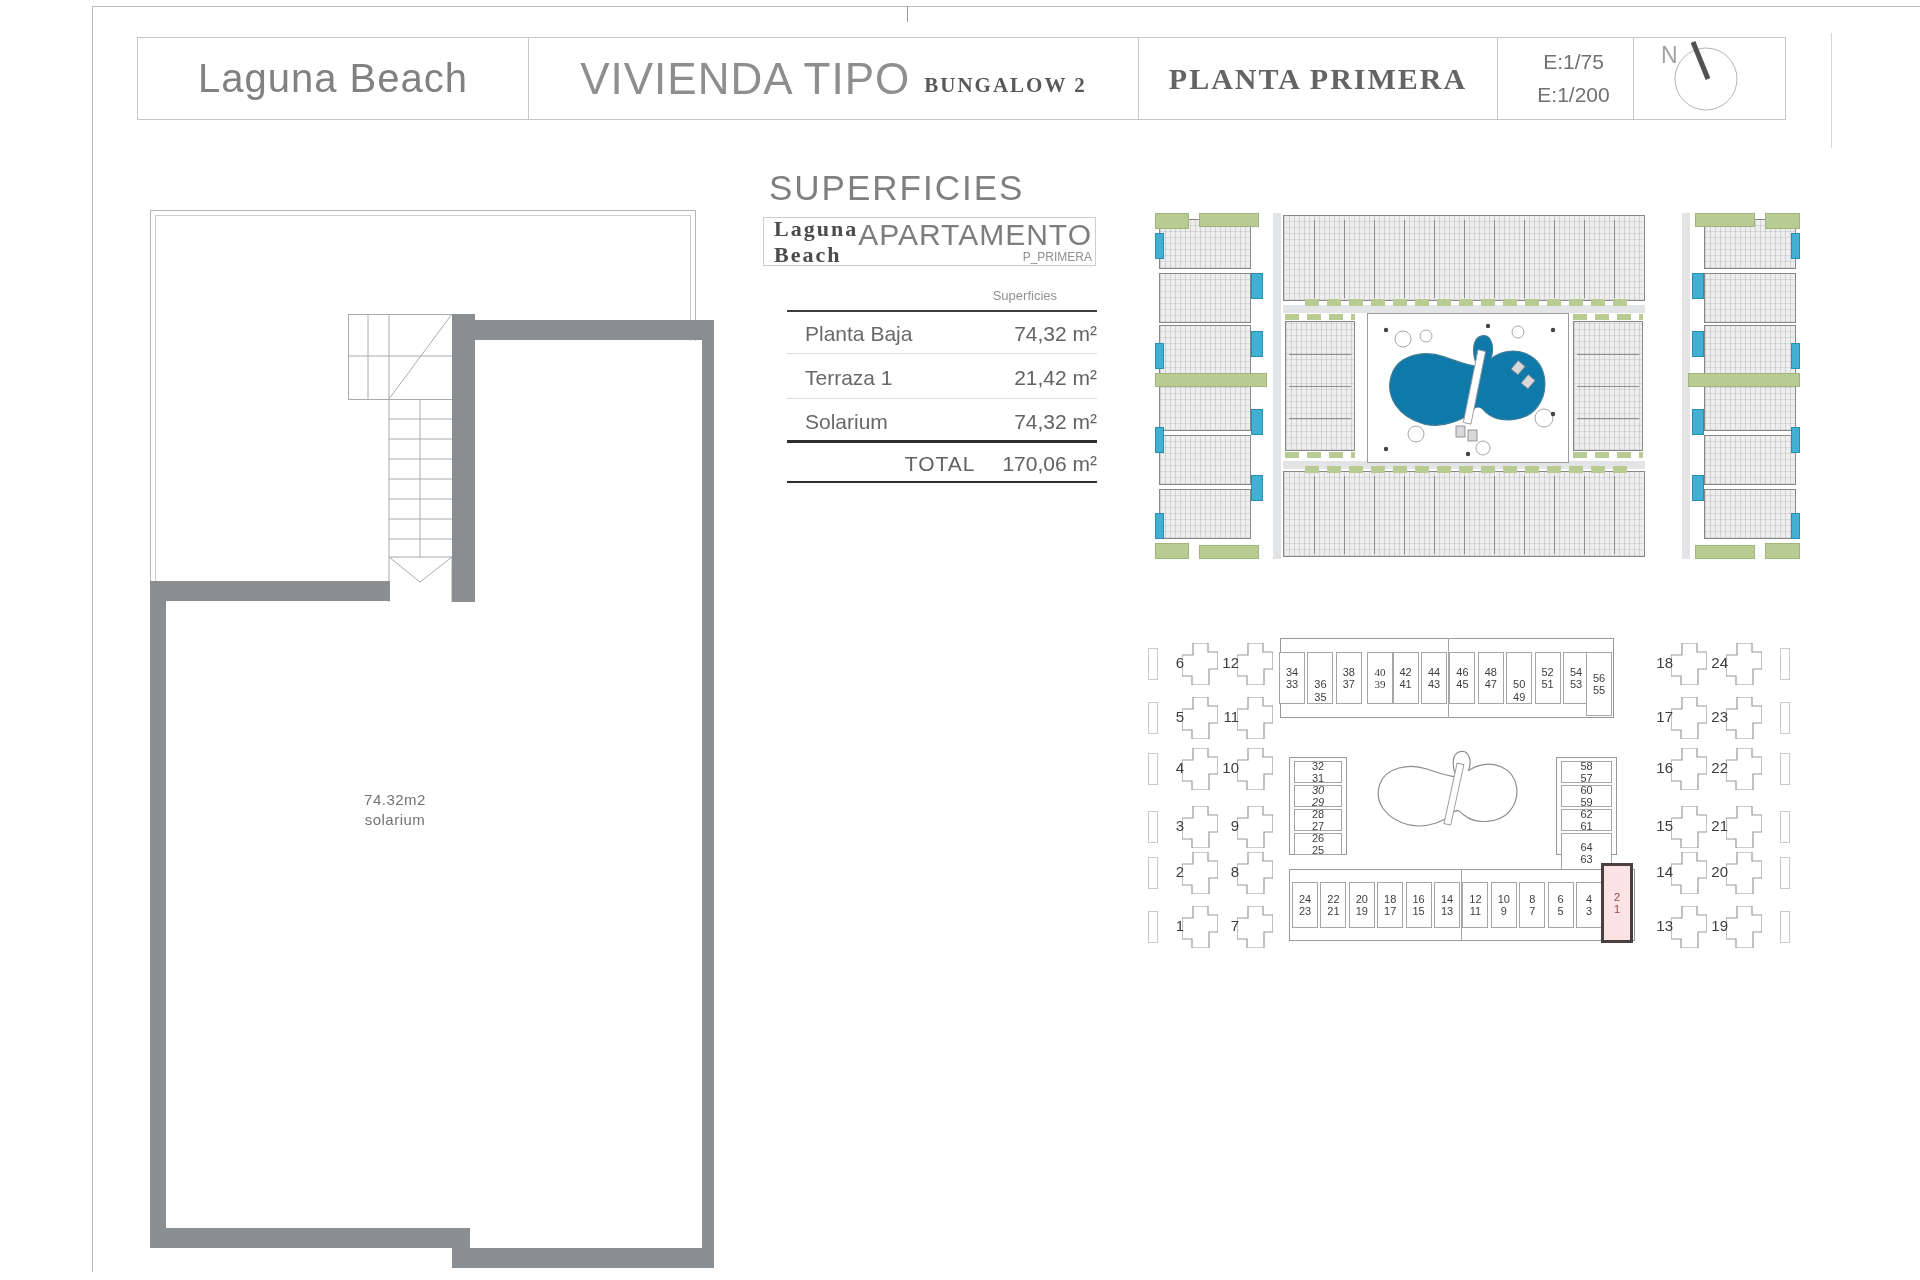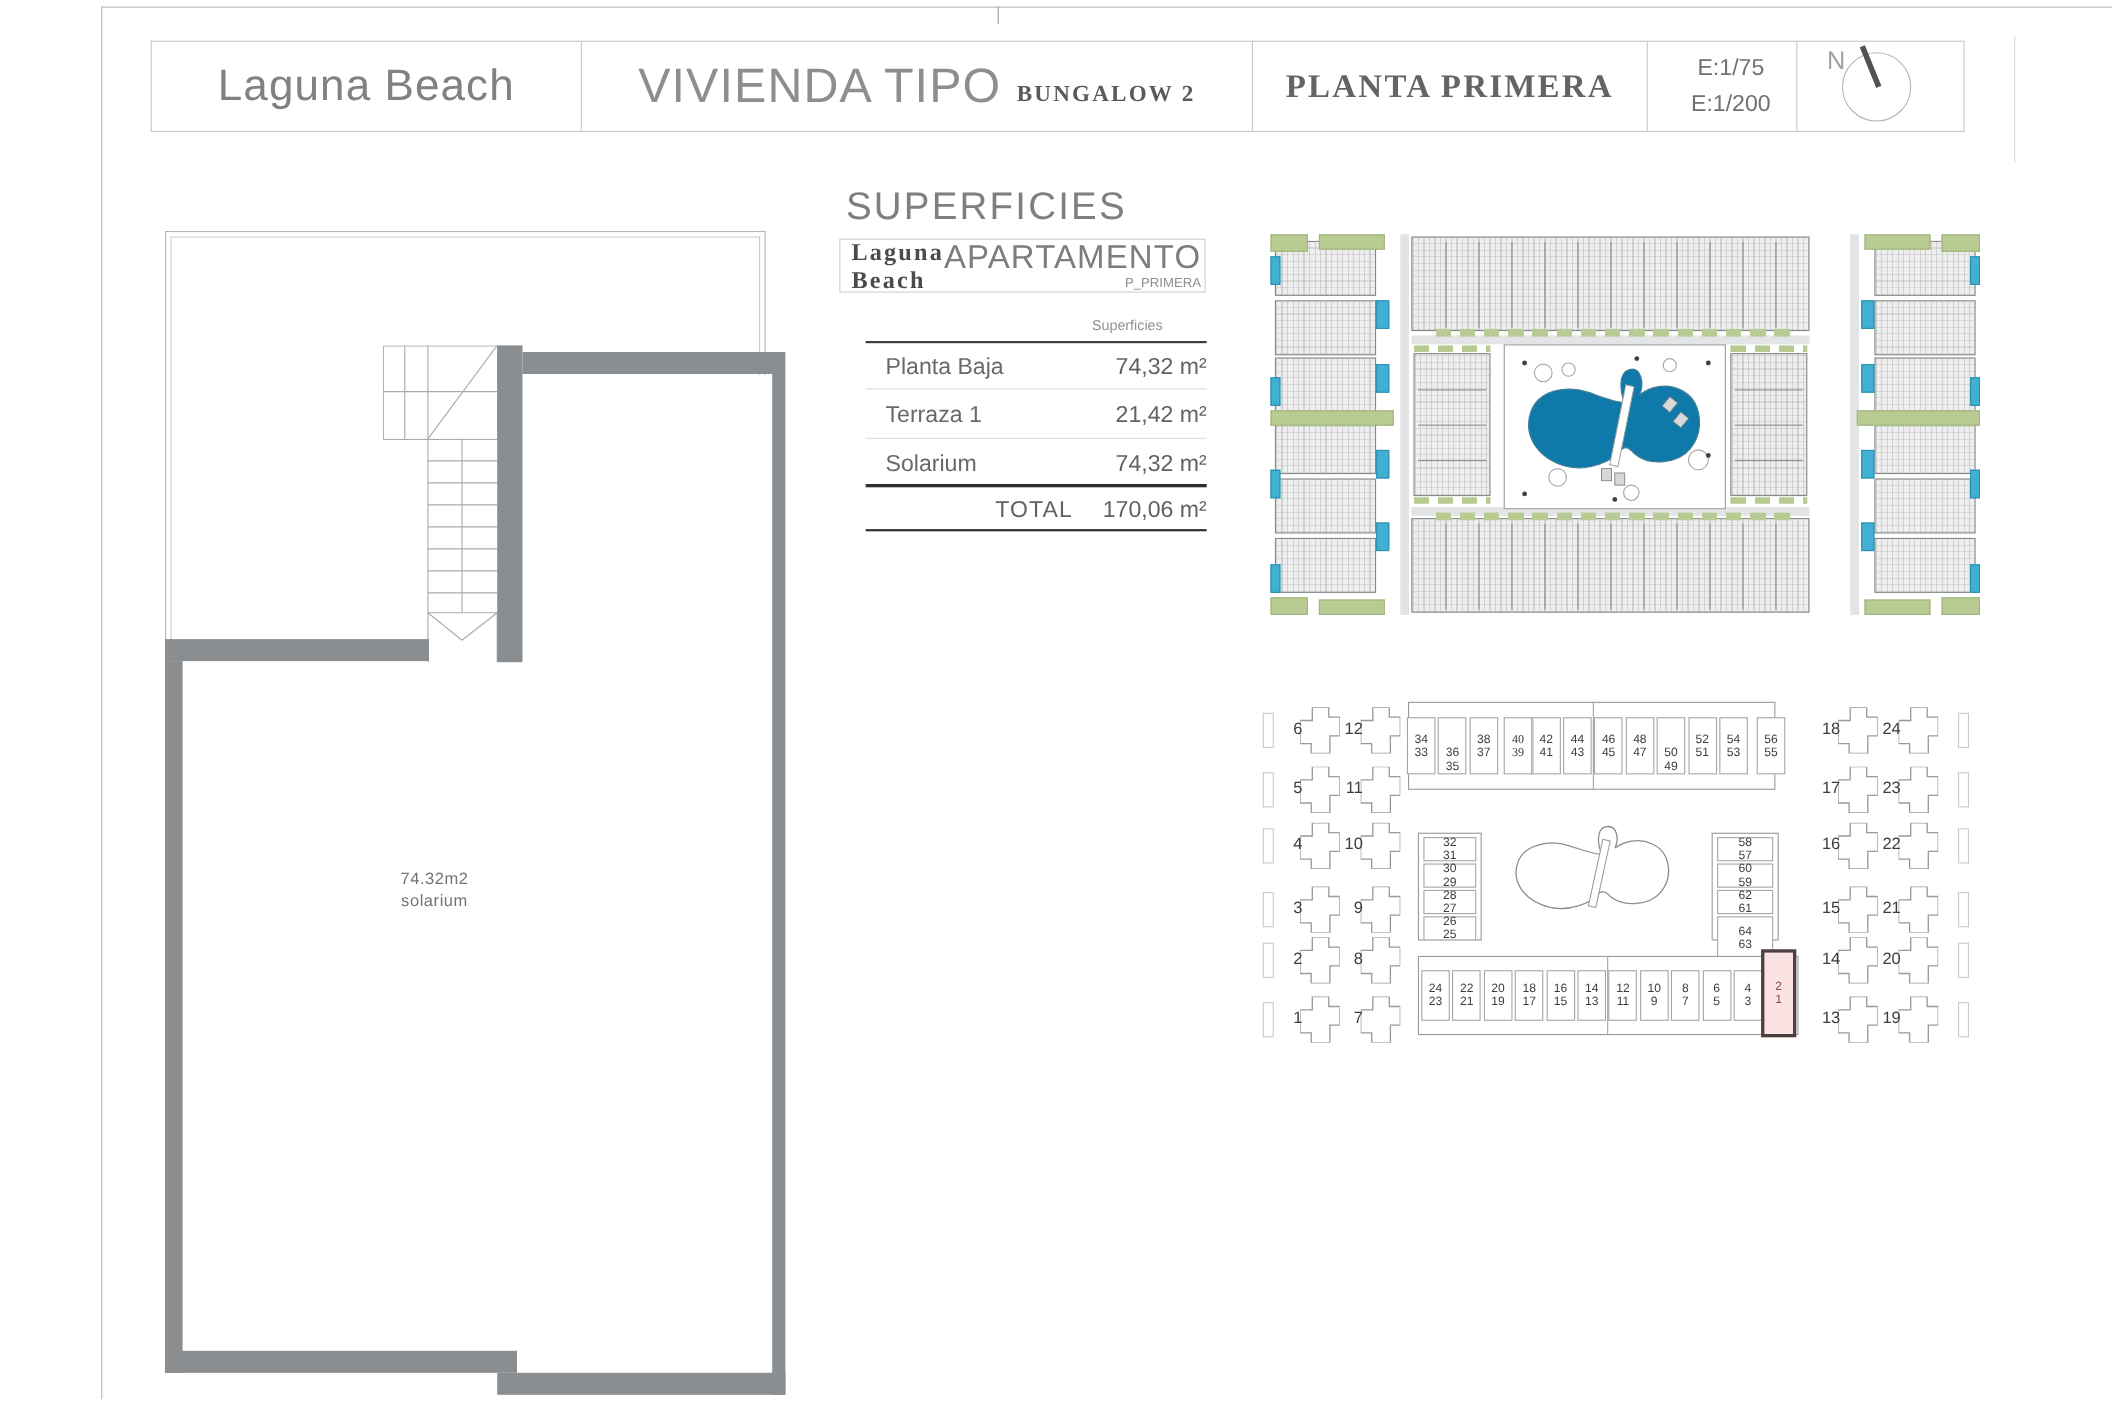--- a/index.html
+++ b/index.html
@@ -471,29 +471,29 @@
     </div>
     <div class="kcell" style="position: absolute; left: 358.2px; top: 31px; width: 26px; height: 52px; justify-content: flex-end;">
       <div class="pair">50<br>49</div>
     </div>
     <div class="kcell" style="position: absolute; left: 386.6px; top: 31px; width: 26px; height: 52px;">
       <div class="pair">52<br>51</div>
     </div>
     <div class="kcell" style="position: absolute; left: 415px; top: 31px; width: 26px; height: 52px;">
       <div class="pair">54<br>53</div>
     </div>
-    <div class="kcell" style="position: absolute; left: 449px; top: 31px; width: 26px; height: 52px;">
+    <div class="kcell" style="position: absolute; left: 438px; top: 31px; width: 26px; height: 64px;">
       <div class="pair">56<br>55</div>
     </div>
     <div class="kline" style="position: absolute; left: 300px; top: 17px; width: 1px; height: 80px;"></div>
     <div class="kbox" style="position: absolute; left: 141px; top: 136px; width: 58px; height: 98px;"></div>
     <div class="kcell" style="position: absolute; left: 146px; top: 140px; width: 48px; height: 22px;">
       <div class="pair">32<br>31</div>
     </div>
-    <div class="kcell" style="position: absolute; left: 146px; top: 164px; width: 48px; height: 22px;">
+    <div class="kcell" style="position: absolute; left: 146px; top: 164px; width: 48px; height: 22px; font-style: italic;">
       <div class="pair">30<br>29</div>
     </div>
     <div class="kcell" style="position: absolute; left: 146px; top: 188px; width: 48px; height: 22px;">
       <div class="pair">28<br>27</div>
     </div>
     <div class="kcell" style="position: absolute; left: 146px; top: 212px; width: 48px; height: 22px;">
       <div class="pair">26<br>25</div>
     </div>
     <div class="kbox" style="position: absolute; left: 408px; top: 136px; width: 61px; height: 98px;"></div>
     <div class="kcell" style="position: absolute; left: 413px; top: 140px; width: 51px; height: 22px;">

